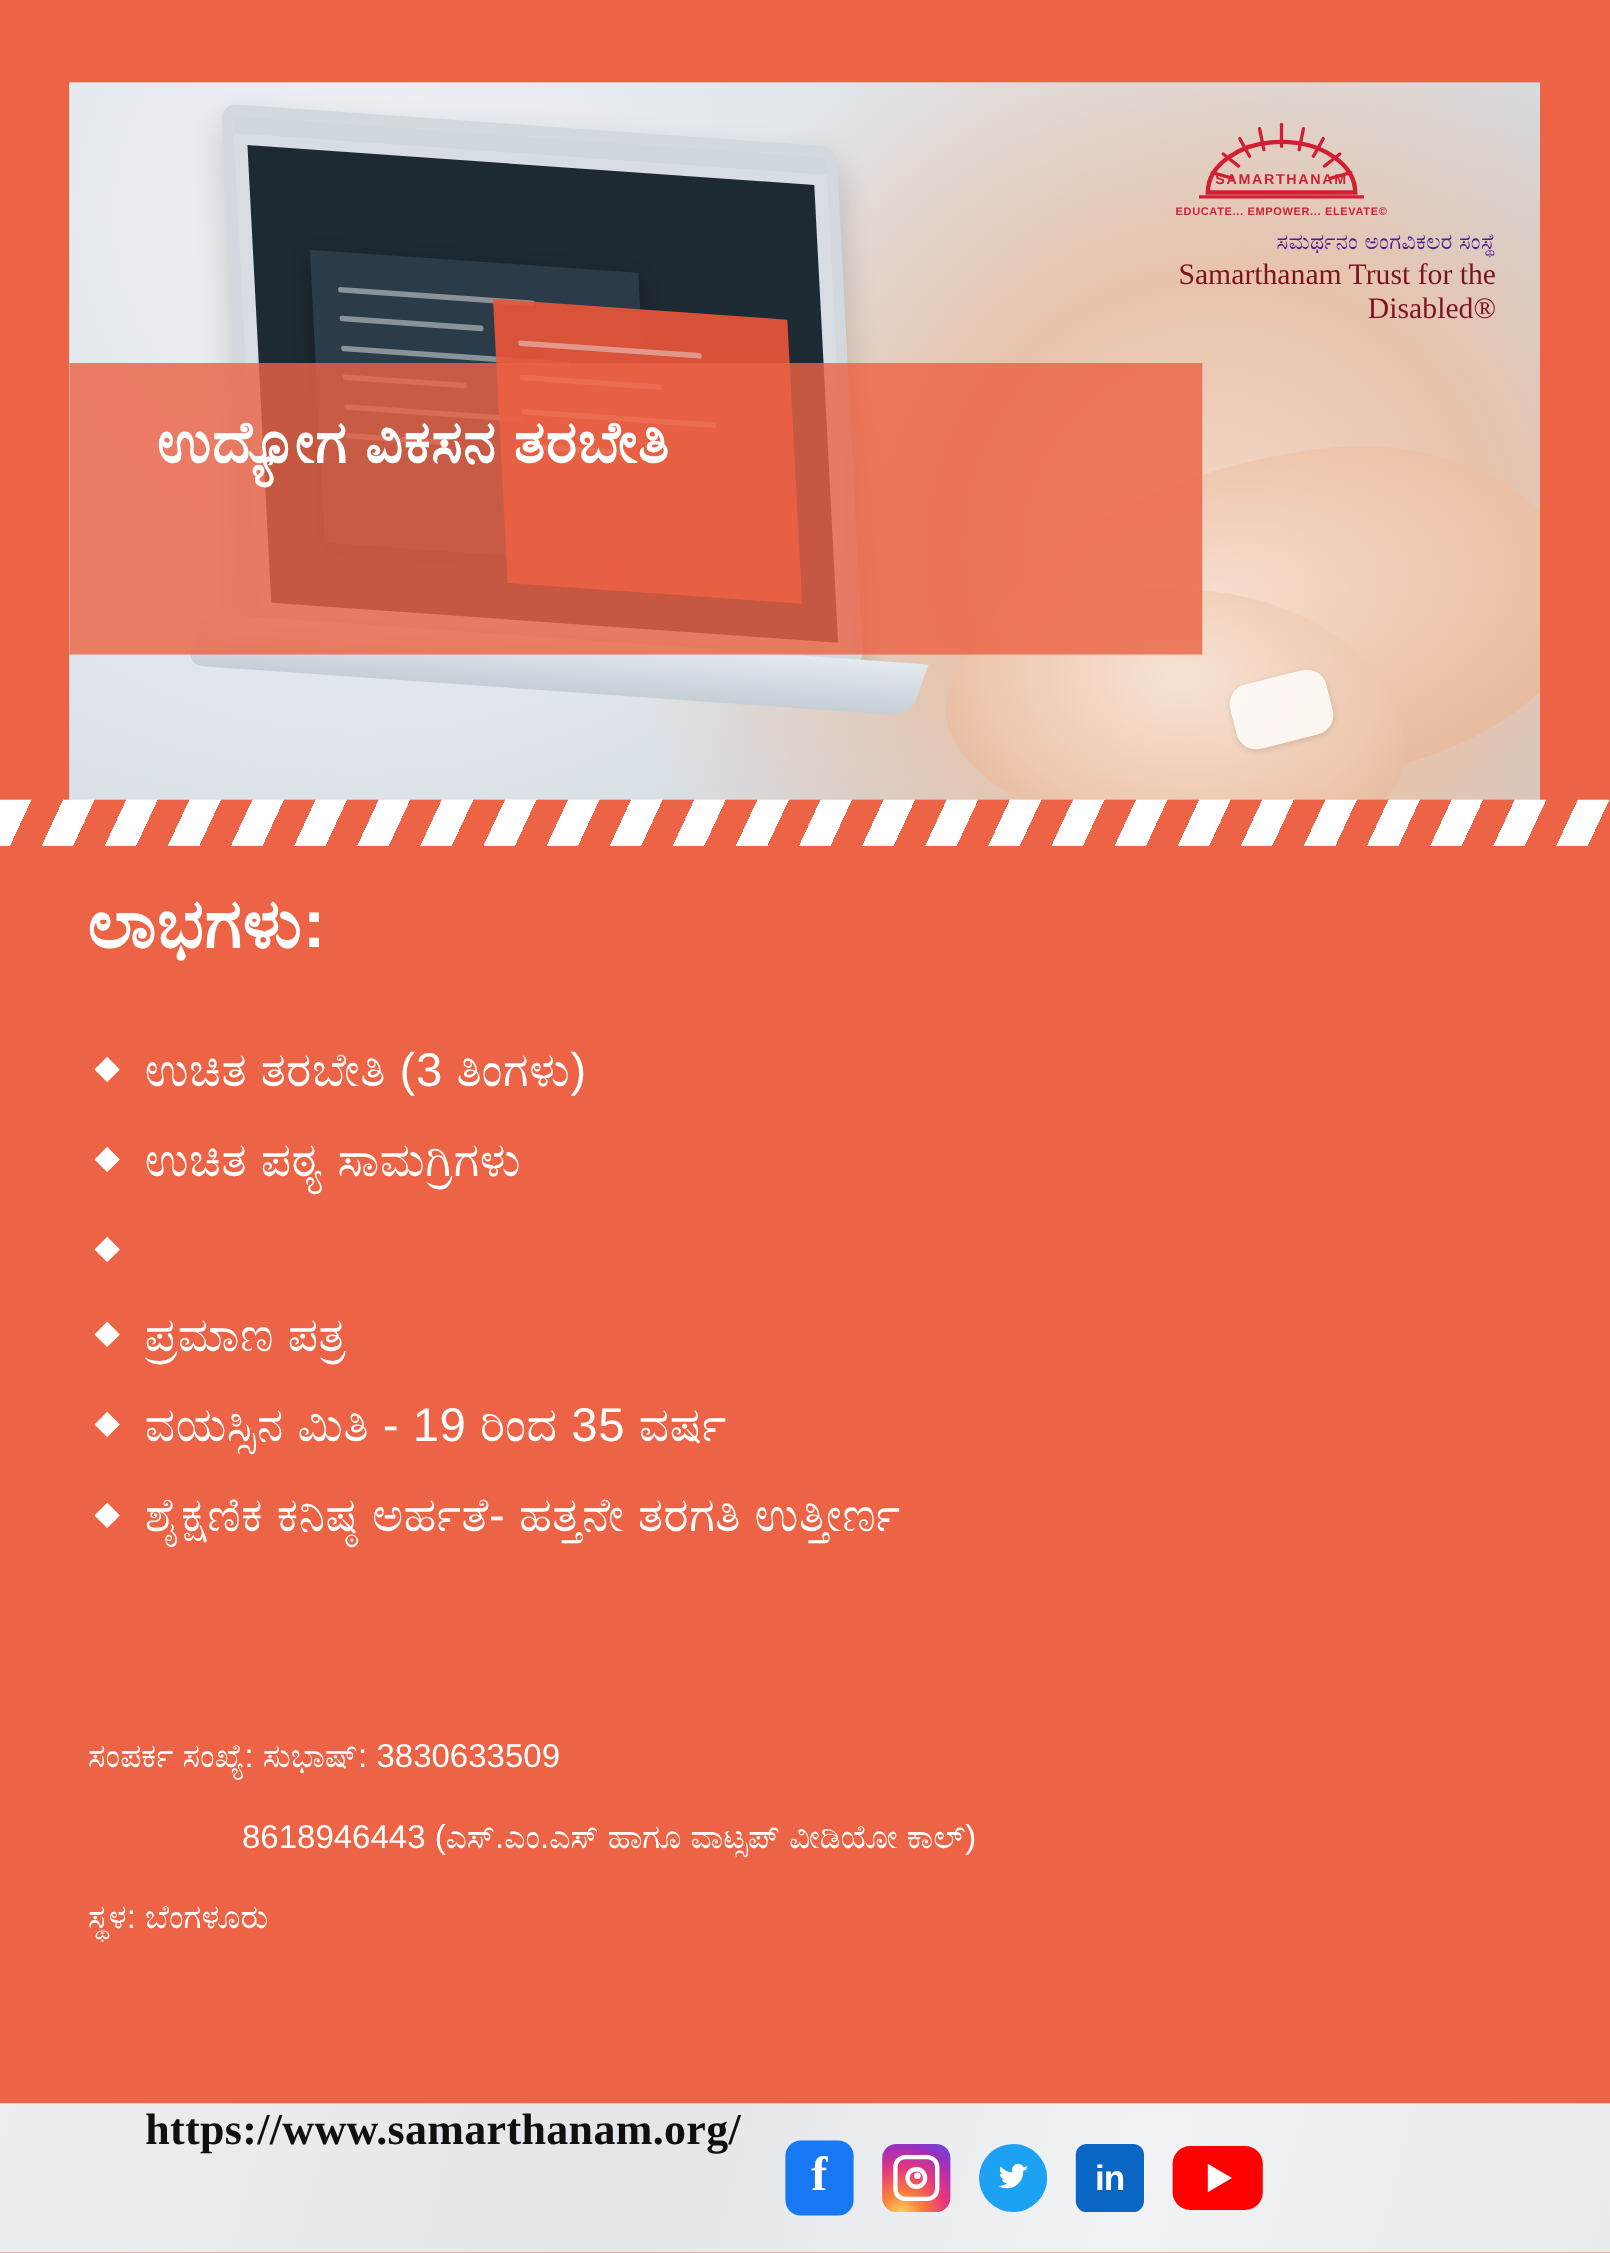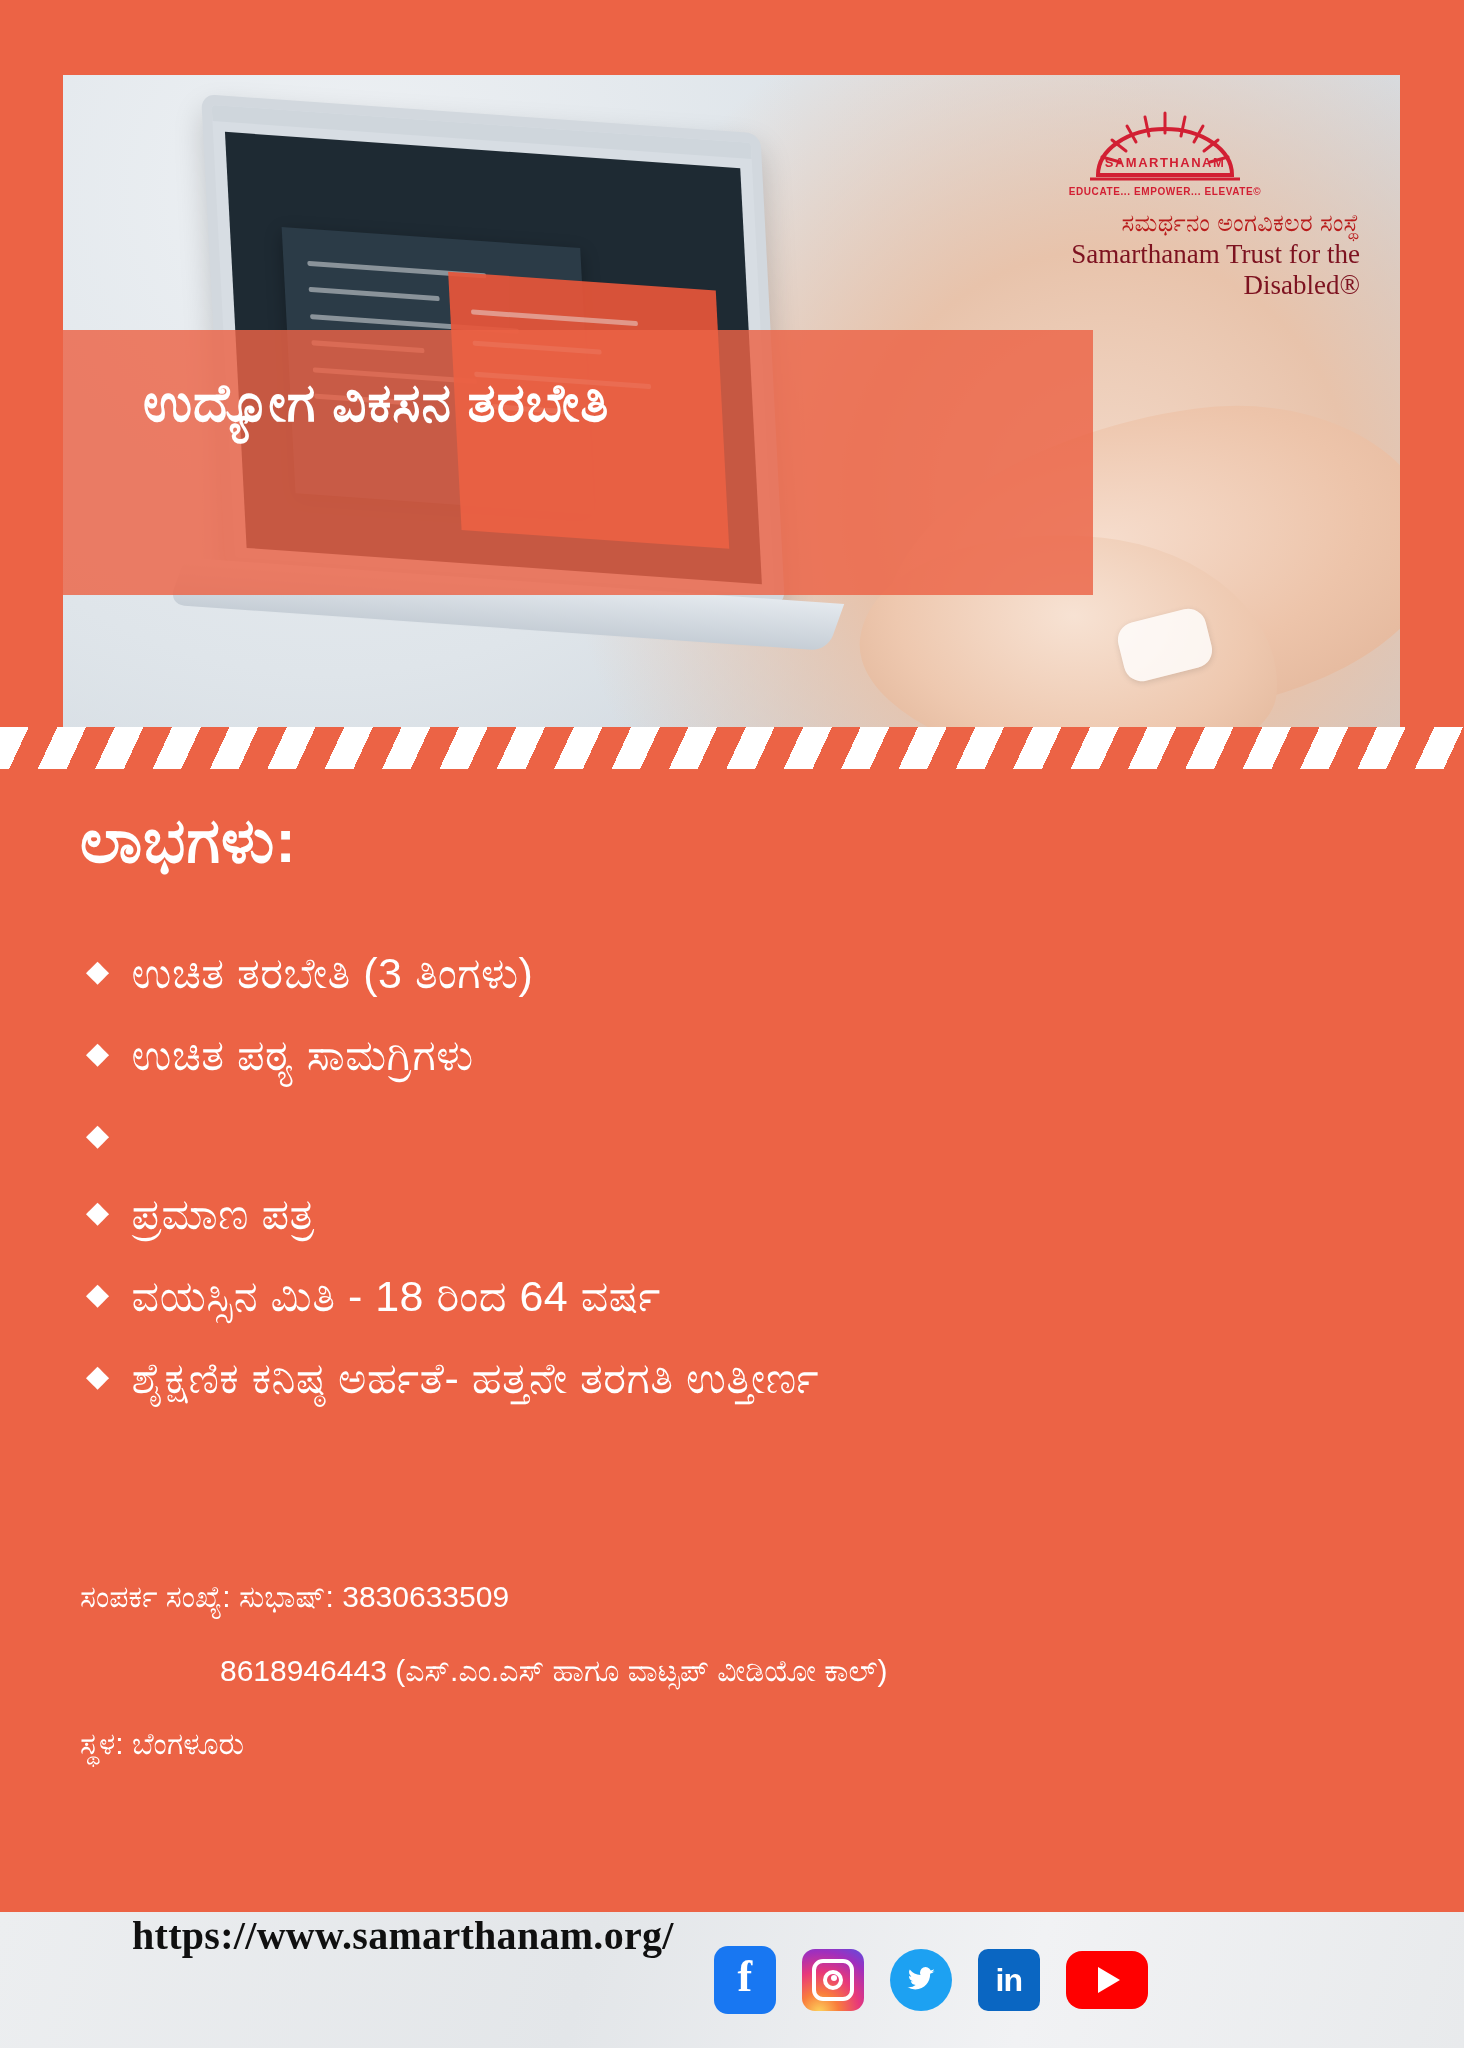--- a/index.html
+++ b/index.html
@@ -139,22 +139,22 @@
     width: 390px;
     text-align: right;
   }
   .logo-mark {
     position: relative;
     width: 230px;
     height: 96px;
     margin: 0 auto 6px auto;
   }
   .logo-kn {
-    color: #b91c1c;
-    font-size: 24px;
+    color: #4c1d95;
+    font-size: 20px;
     letter-spacing: 0.3px;
     margin-bottom: 2px;
   }
   .logo-en {
     color: #7d1220;
     font-family: "Liberation Serif", serif;
     font-size: 27px;
   }
 
   
@@ -355,21 +355,21 @@
   </li>
   <li class="benefit-item">
     <span class="bullet">◆</span>
   </li>
   <li class="benefit-item">
     <span class="bullet">◆</span>
     <span>ಪ್ರಮಾಣ ಪತ್ರ</span>
   </li>
   <li class="benefit-item">
     <span class="bullet">◆</span>
-    <span>ವಯಸ್ಸಿನ ಮಿತಿ - 18 ರಿಂದ 64 ವರ್ಷ</span>
+    <span>ವಯಸ್ಸಿನ ಮಿತಿ - 19 ರಿಂದ 35 ವರ್ಷ</span>
   </li>
   <li class="benefit-item">
     <span class="bullet">◆</span>
     <span>ಶೈಕ್ಷಣಿಕ ಕನಿಷ್ಠ ಅರ್ಹತೆ- ಹತ್ತನೇ ತರಗತಿ ಉತ್ತೀರ್ಣ</span>
   </li>
 </ul>
 
 <div class="contact">
   <div class="contact-line">ಸಂಪರ್ಕ ಸಂಖ್ಯೆ: ಸುಭಾಷ್: 3830633509</div>
   <div class="contact-line indent">8618946443 (ಎಸ್.ಎಂ.ಎಸ್ ಹಾಗೂ ವಾಟ್ಸಪ್ ವೀಡಿಯೋ ಕಾಲ್)</div>

